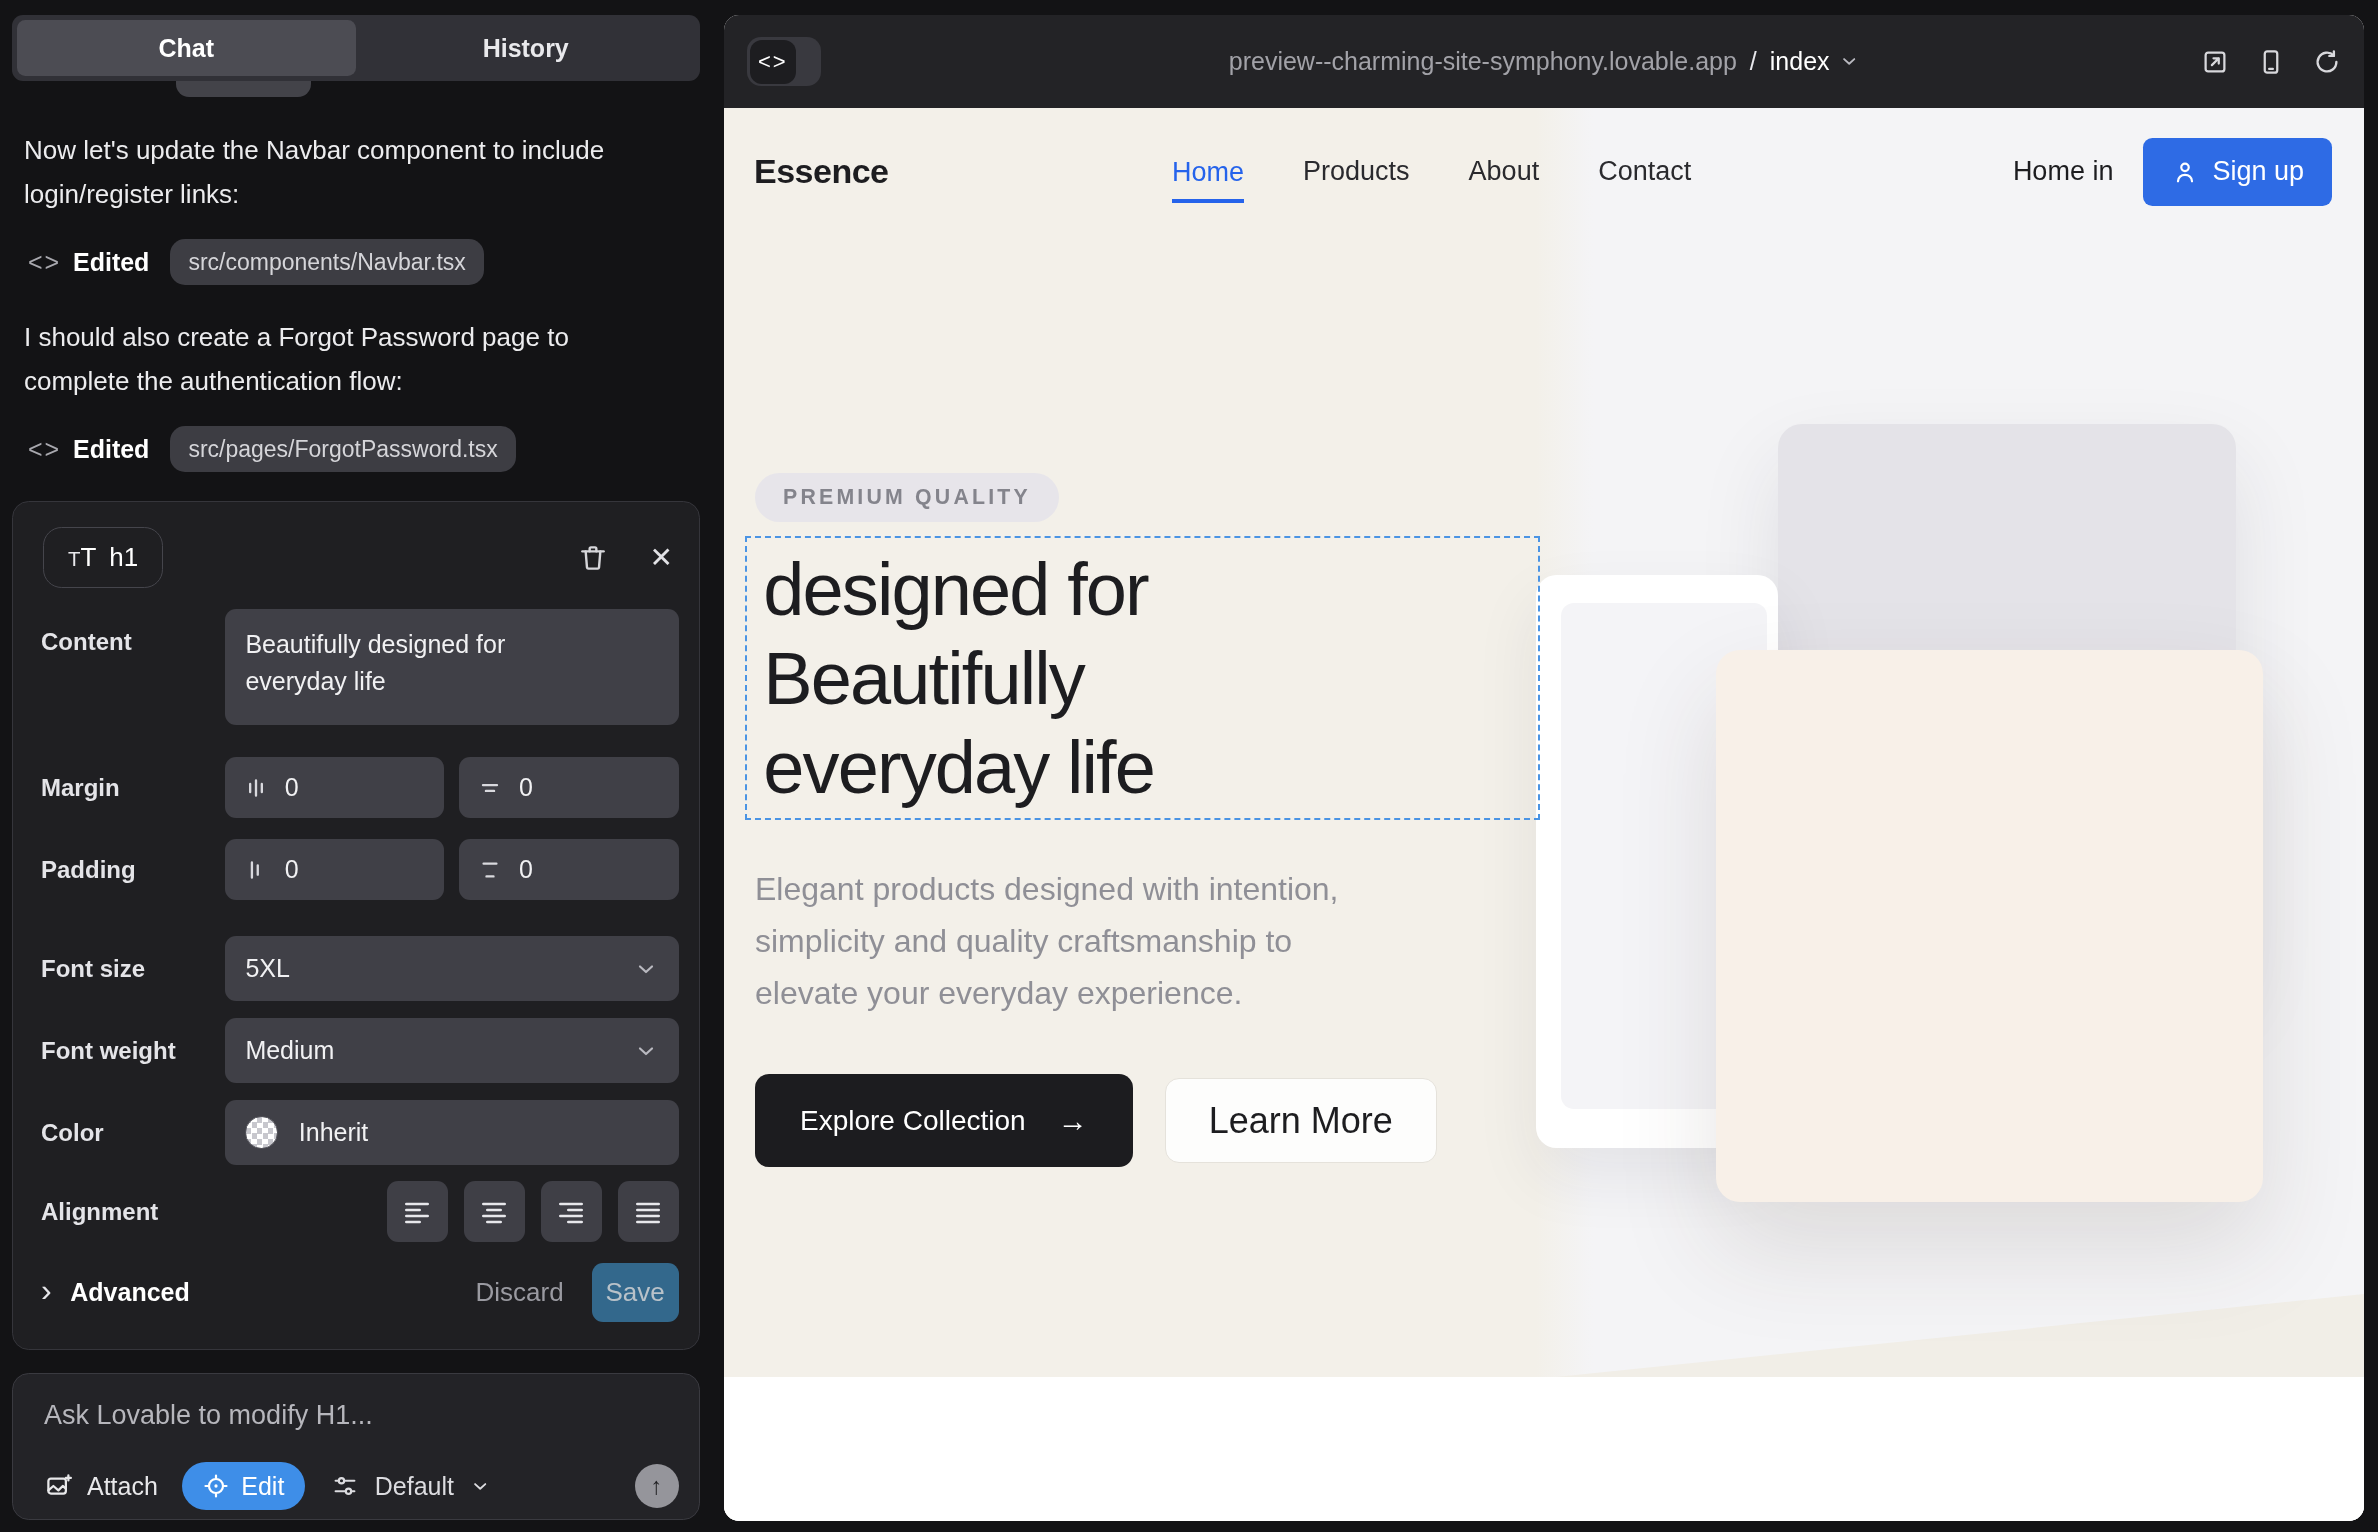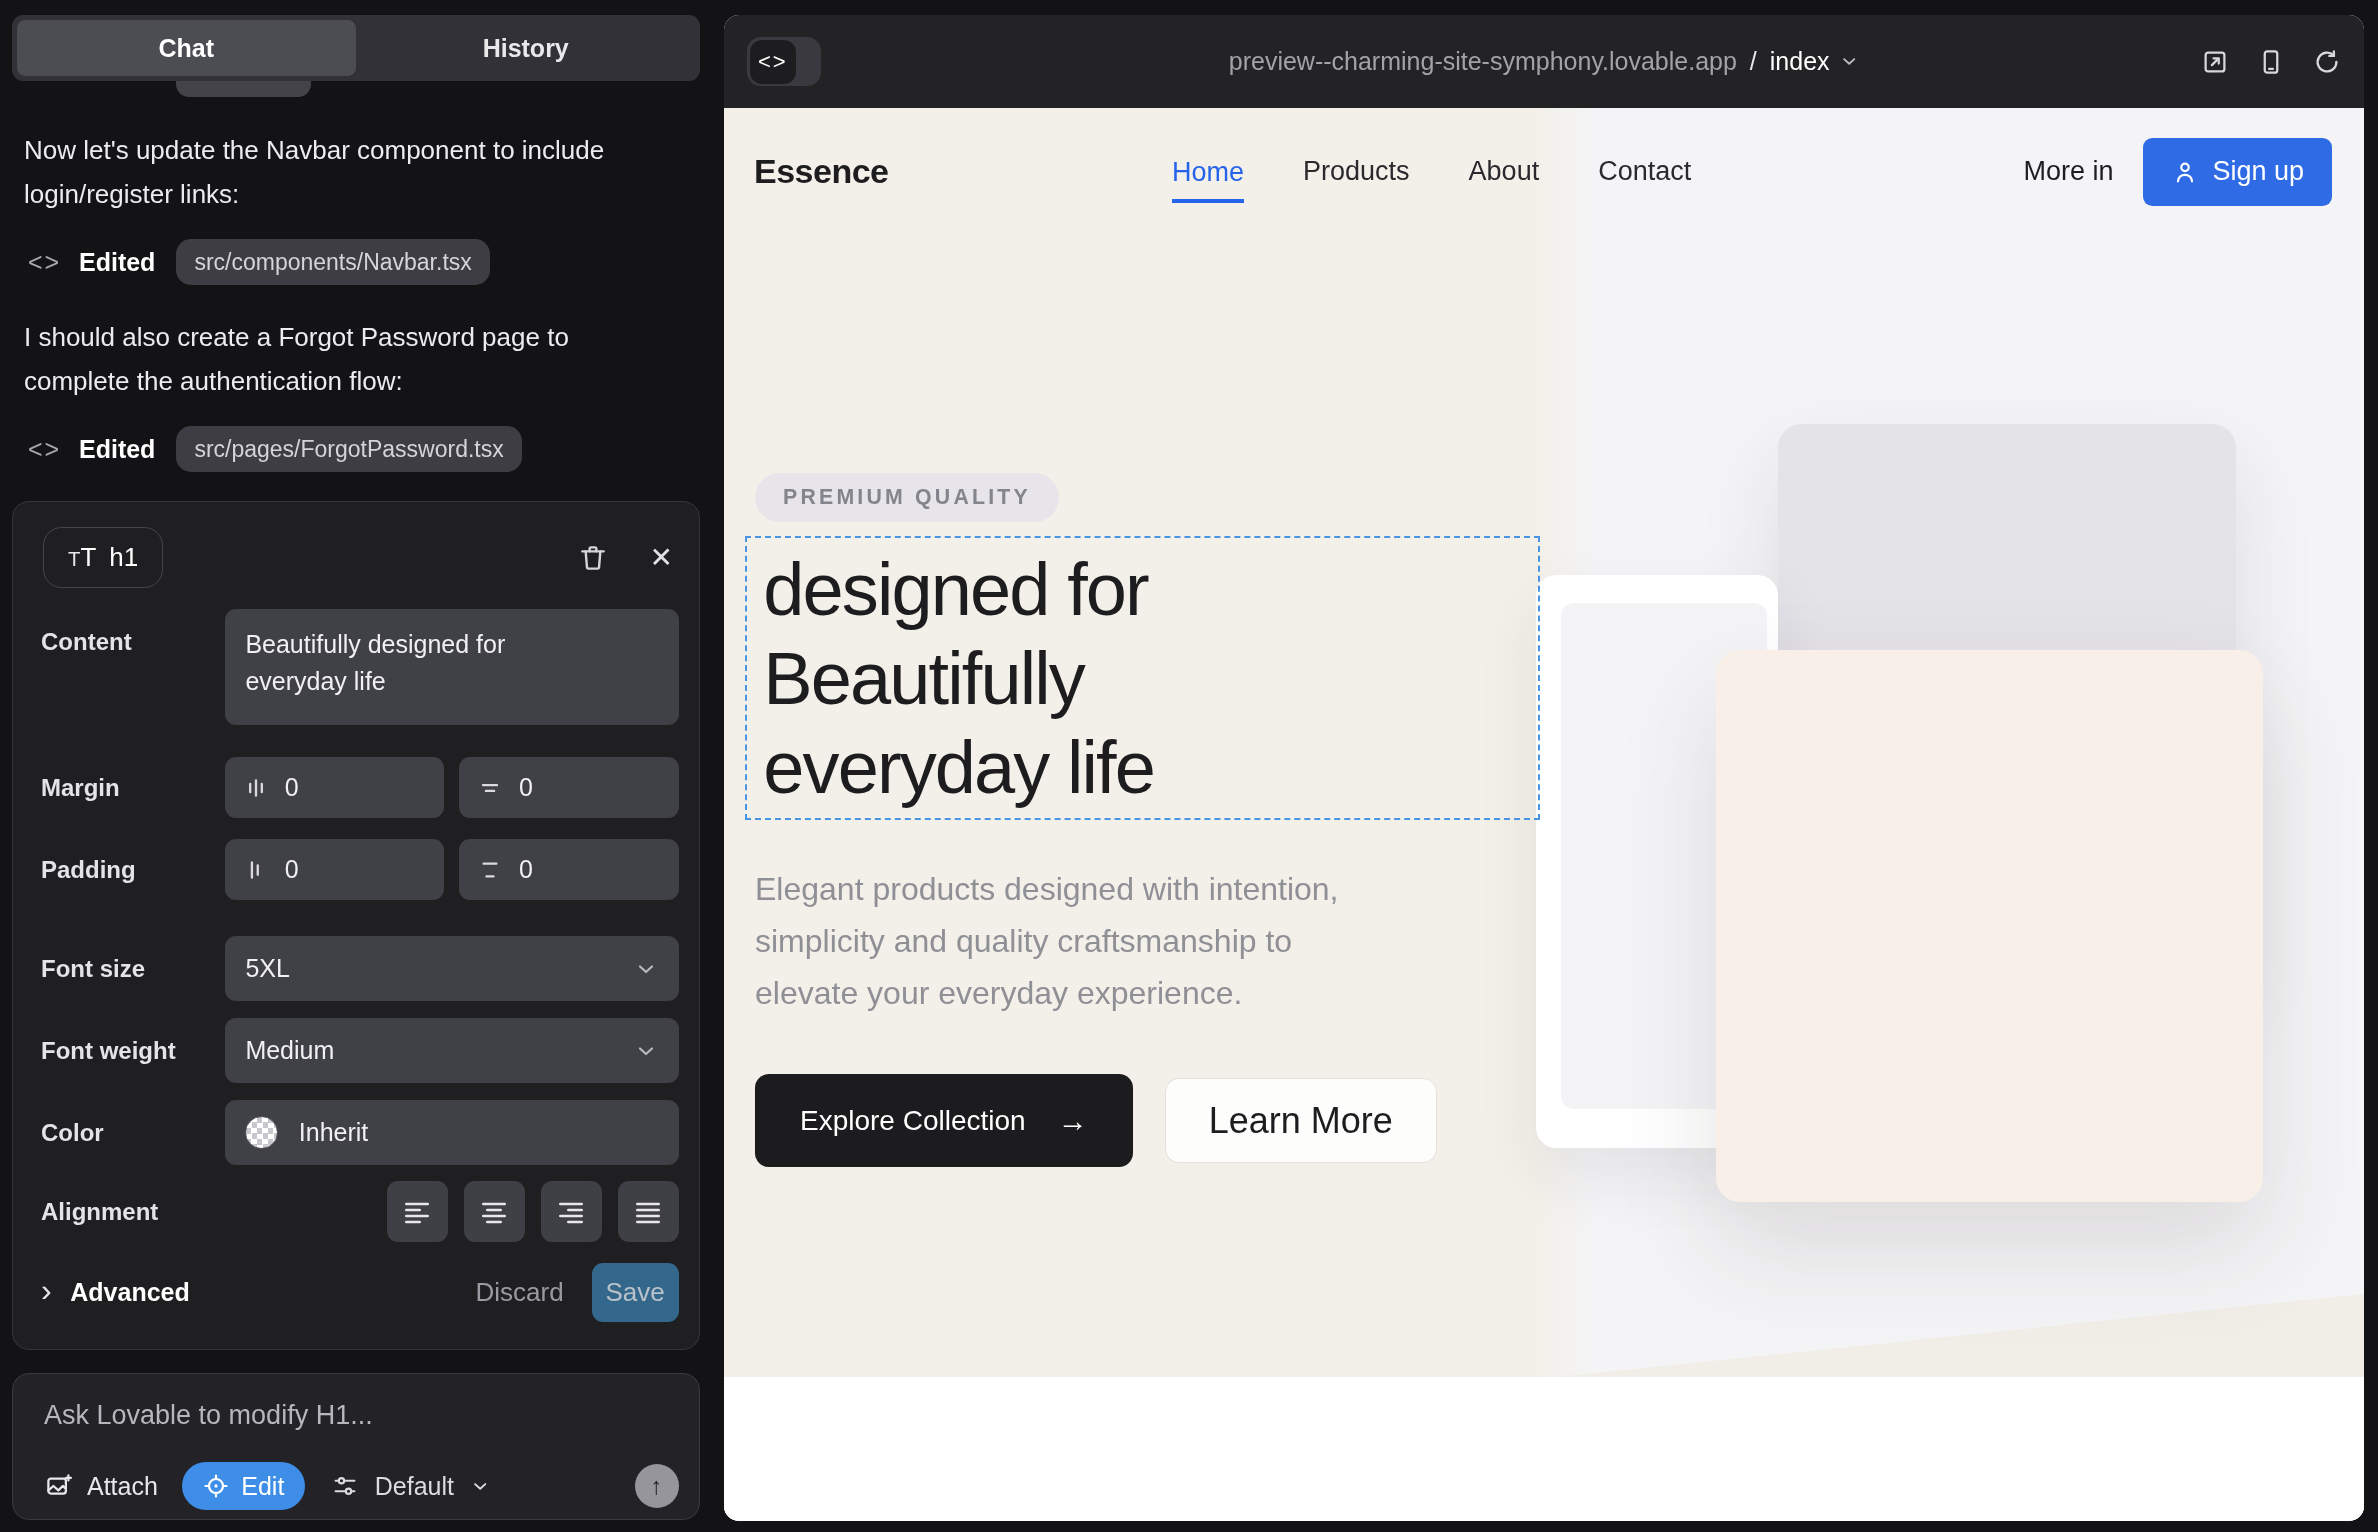--- a/index.html
+++ b/index.html
@@ -24,21 +24,21 @@
     background:#434349; border-radius:0 0 13px 13px; }
 
   .msg { position:absolute; left:24px; width:651px; font-size:26px; line-height:44px; color:#ececee; }
   .msg-1 { top:128px; }
   .msg-2 { top:315px; }
 
   .edited-row { position:absolute; left:28px; height:48px; display:flex; align-items:center; }
   .edited-1 { top:238px; }
   .edited-2 { top:425px; }
   .code-glyph { font-size:25px; color:#a8a8ae; letter-spacing:1.9px; font-weight:400; }
-  .edited-label { font-size:25px; font-weight:700; color:#ffffff; margin-left:18px; }
+  .edited-label { font-size:25px; font-weight:700; color:#ffffff; margin-left:12px; }
   .file-chip { margin-left:20.4px; background:#3d3d43; color:#d5d5d9; font-size:23px;
     padding:9.3px 18.6px; border-radius:15px; white-space:nowrap; cursor:pointer; }
 
   
   .editor { position:absolute; left:12px; top:501px; width:688px; height:849px;
     background:#1f1f22; border:1.9px solid #35353b; border-radius:16.7px; }
   .ed-header { position:absolute; top:23px; left:30px; right:26px; height:65px;
     display:flex; align-items:center; }
   .tag-badge { height:61px; padding:0 24px; border:1.9px solid #45454c; border-radius:18.6px;
     display:flex; align-items:center; gap:13px; color:#fff; cursor:pointer; }
@@ -477,21 +477,21 @@
 
     <div class="site-nav">
       <div class="logo">Essence</div>
       <div class="nav-links">
         <span class="nav-link active">Home</span>
         <span class="nav-link">Products</span>
         <span class="nav-link">About</span>
         <span class="nav-link">Contact</span>
       </div>
       <div class="nav-right">
-        <span class="signin">More in</span>
+        <span class="signin">Home in</span>
         <button class="signup">
           <span>
             <svg width="28" height="28" viewBox="0 0 24 24" fill="none" stroke="currentColor" stroke-width="1.9" stroke-linecap="round" stroke-linejoin="round">
               <circle cx="12" cy="8" r="3.2"></circle>
                 <path d="M6 20c0-3.4 2.7-5.6 6-5.6s6 2.2 6 5.6"></path>
             </svg>
           </span>
           <span>Sign up</span>
         </button>
       </div>

